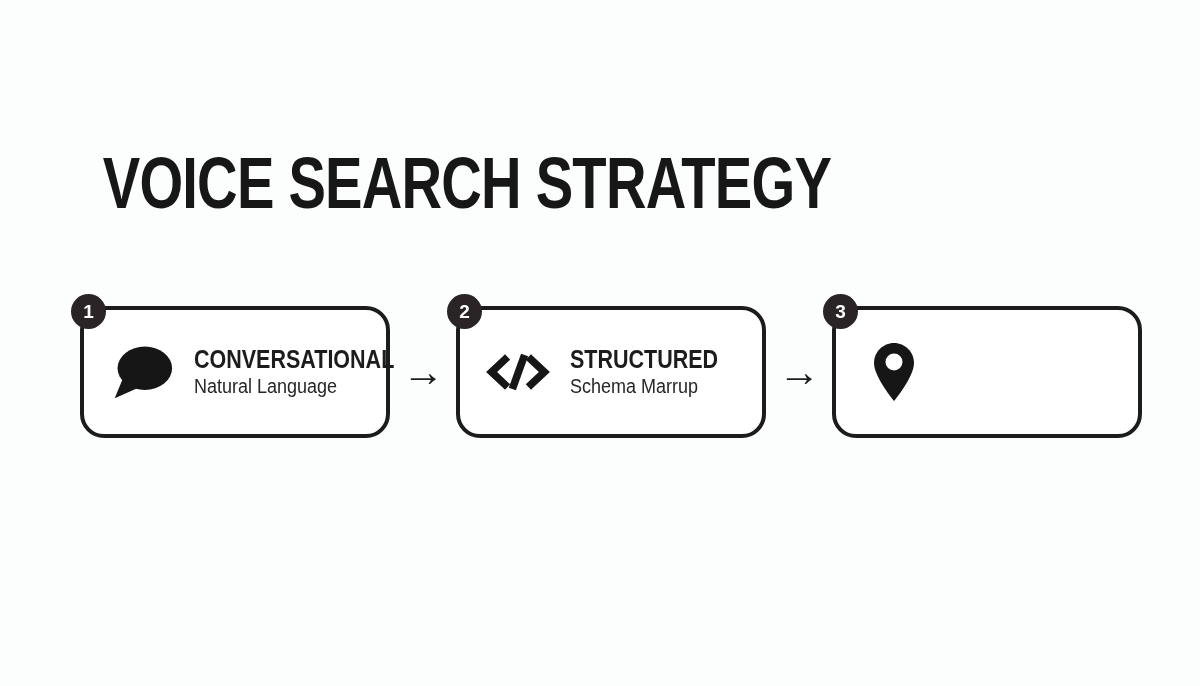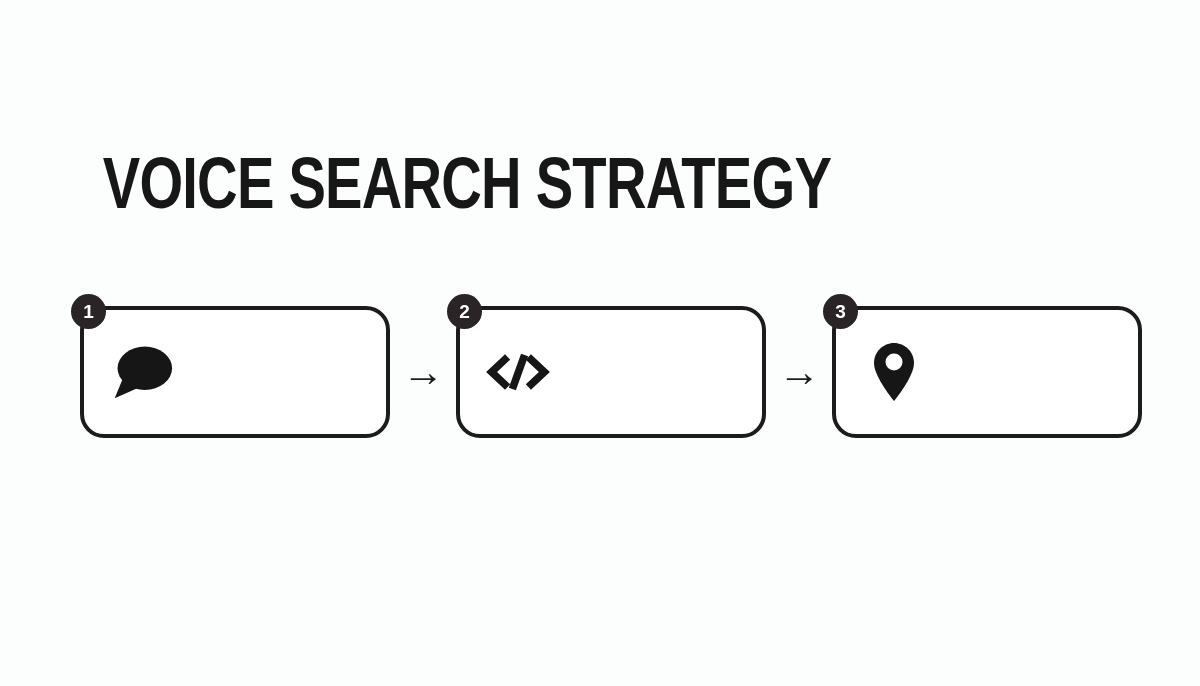--- a/index.html
+++ b/index.html
@@ -119,34 +119,42 @@
 <div class="steps-row">
 
   <div class="step-card">
     <div class="step-badge">1</div>
     <div class="icon-box">
       <svg width="64" height="58" viewBox="0 0 68 60">
         <ellipse cx="37" cy="26" rx="29" ry="23" fill="#161616"></ellipse>
         <polygon points="14,36 5,58 32,46" fill="#161616"></polygon>
       </svg>
     </div>
+    <div class="step-text">
+      <div class="step-title">CONVERSATIONAL</div>
+      <div class="step-subtitle">Natural Language</div>
+    </div>
   </div>
 
   <div class="flow-arrow">
     <span>→</span>
   </div>
 
   <div class="step-card">
     <div class="step-badge">2</div>
     <div class="icon-box">
       <svg width="66" height="42" viewBox="0 0 70 42">
         <polyline points="24,5 7,21 24,37" fill="none" stroke="#161616" stroke-width="8" stroke-linecap="butt" stroke-linejoin="miter"></polyline>
         <line x1="42" y1="3" x2="29" y2="39" stroke="#161616" stroke-width="8" stroke-linecap="butt"></line>
         <polyline points="46,5 63,21 46,37" fill="none" stroke="#161616" stroke-width="8" stroke-linecap="butt" stroke-linejoin="miter"></polyline>
       </svg>
+    </div>
+    <div class="step-text">
+      <div class="step-title">STRUCTURED</div>
+      <div class="step-subtitle">Schema Marrup</div>
     </div>
   </div>
 
   <div class="flow-arrow">
     <span>→</span>
   </div>
 
   <div class="step-card">
     <div class="step-badge">3</div>
     <div class="icon-box">

